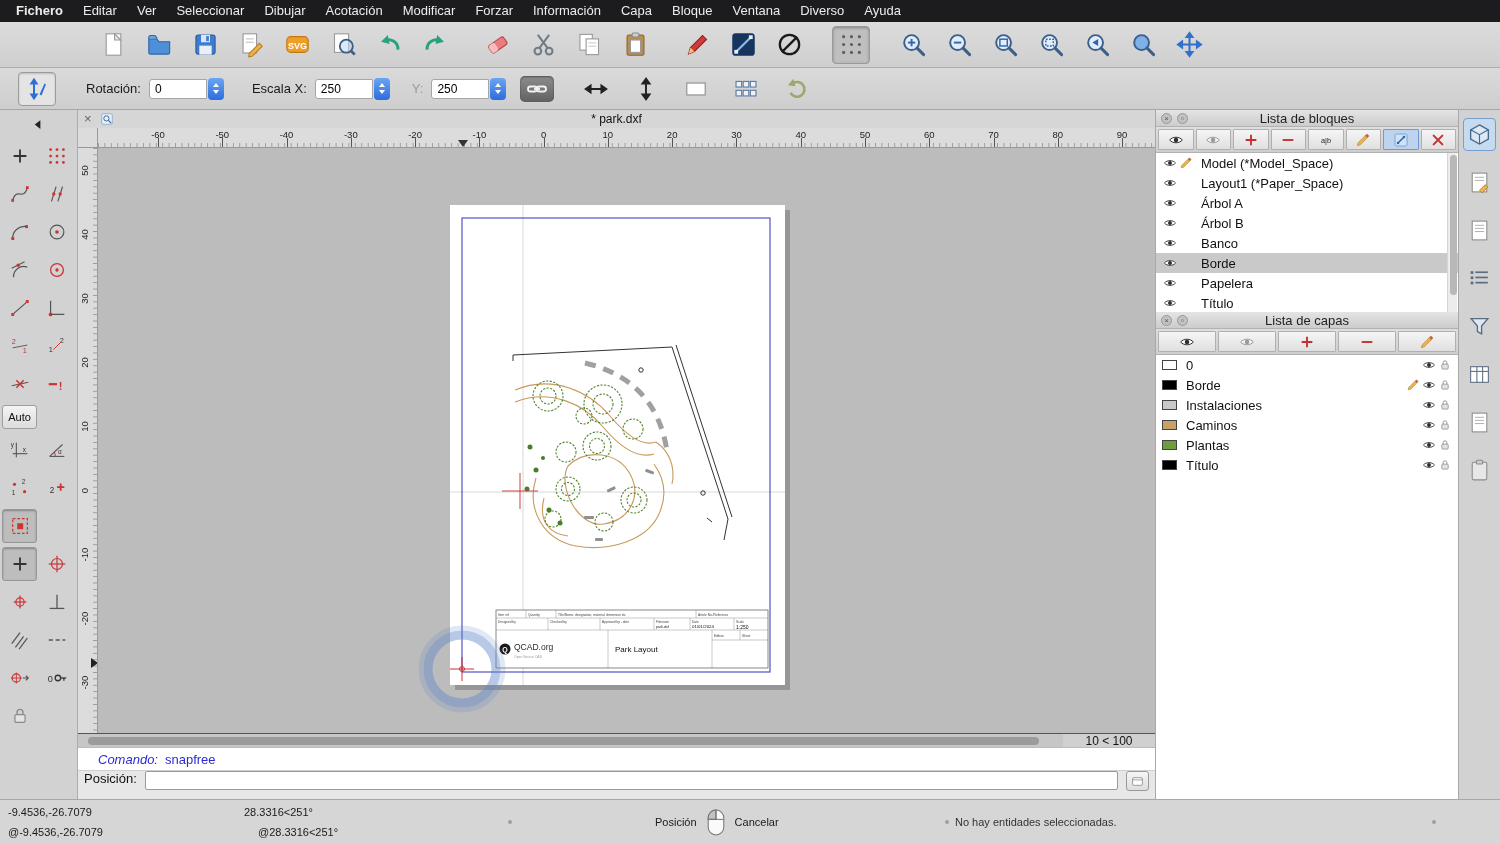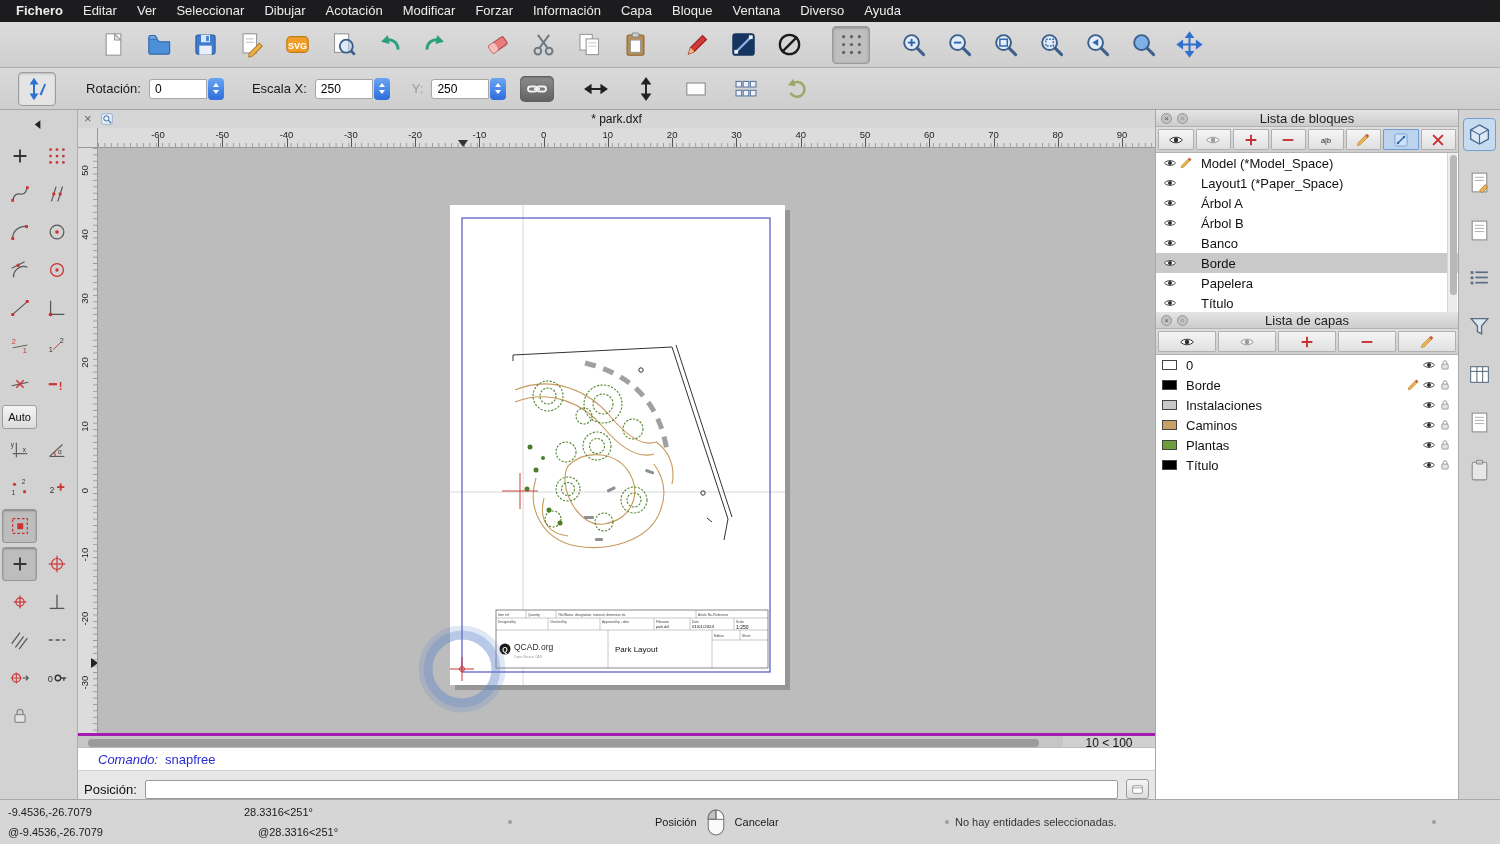--- a/index.html
+++ b/index.html
@@ -52,28 +52,28 @@
   .doc-icon{position:absolute;left:22px;top:2px;width:14px;height:14px;}
   #corner{position:absolute;left:0;top:18px;width:20px;height:20px;background:#dcdcdc;border-bottom:1px solid #999;border-right:1px solid #999;}
   #hruler{position:absolute;left:20px;top:18px;width:1057px;height:20px;background:#dcdcdc;border-bottom:1px solid #999;background-image:linear-gradient(to right,#9b9b9b 1px,transparent 1px);background-size:6.43px 5px;background-repeat:repeat-x;background-position:0 15px;overflow:hidden;}
   .hlab{position:absolute;top:1px;font-size:9.5px;color:#222;transform:translateX(-50%);}
   .htick{position:absolute;bottom:0;width:1px;height:9px;background:#555;}
   .hmarker{position:absolute;bottom:0;width:0;height:0;border-left:5px solid transparent;border-right:5px solid transparent;border-top:7px solid #333;transform:translateX(-50%);}
   #vruler{position:absolute;left:0;top:38px;width:20px;height:585px;background:#dcdcdc;border-right:1px solid #999;background-image:linear-gradient(to bottom,#9b9b9b 1px,transparent 1px);background-size:5px 6.4px;background-repeat:repeat-y;background-position:15px 0;overflow:hidden;}
   .vlab{position:absolute;left:-6px;width:24px;text-align:center;font-size:9.5px;color:#222;transform:rotate(-90deg);}
   .vmarker{position:absolute;right:0;width:0;height:0;border-top:5px solid transparent;border-bottom:5px solid transparent;border-right:none;border-left:7px solid #222;transform:translateY(-50%);left:13px;}
   #viewport{position:absolute;left:20px;top:38px;width:1057px;height:585px;background:#bcbcbc;overflow:hidden;}
-  #scrollrow{position:absolute;left:0;top:623px;width:1077px;height:14px;display:flex;align-items:stretch;background:#d0d0d0;border-top:3px solid #a21caf;}
+  #scrollrow{position:absolute;left:0;top:623px;width:1077px;height:14px;display:flex;align-items:stretch;background:#d0d0d0;border-top:1px solid #a21caf;}
   .hscroll{flex:1;position:relative;background:#c6c6c6;}
   .hthumb{position:absolute;left:10px;right:24px;top:3px;height:8px;border-radius:4px;background:#9b9b9b;}
   .zoomstat{width:92px;text-align:center;font-size:12px;color:#111;line-height:14px;background:#d0d0d0;}
   #cmdline{position:absolute;left:0;top:637px;width:1077px;height:23px;background:#fff;border-top:1px solid #bbb;display:flex;align-items:center;padding-left:20px;font-size:13px;}
   .cmd-label{color:#2b2bd4;font-style:italic;margin-right:7px;}
   .cmd-value{color:#2b2bd4;}
-  #posline{position:absolute;left:0;top:660px;width:1077px;height:37px;background:#e7e7e7;border-top:1px solid #cfcfcf;display:flex;align-items:center;gap:8px;padding:0 6px;}
+  #posline{position:absolute;left:0;top:660px;width:1077px;height:37px;background:#e7e7e7;border-top:1px solid #cfcfcf;display:flex;gap:8px;padding:0 6px;}
   .pos-label{font-size:13px;color:#111;}
   .pos-input{flex:1;height:19px;border:1px solid #9a9a9a;border-radius:2px;background:#fff;font-size:12px;padding:0 4px;}
   .cmd-toggle{width:23px;height:20px;border:1px solid #9a9a9a;border-radius:3px;background:linear-gradient(#f6f6f6,#ddd);display:flex;align-items:center;justify-content:center;}
   .cmd-toggle .ic{width:15px;height:13px;}
 
   
   #right-panels{position:absolute;left:1155px;top:110px;width:303px;height:689px;background:#d2d2d2;border-left:1px solid #a8a8a8;}
   .panel-header{height:17px;background:linear-gradient(#e4e4e4,#cccccc);border-bottom:1px solid #b2b2b2;position:relative;display:flex;align-items:center;}
   .ph-btn{width:11px;height:11px;border-radius:50%;background:#c2c2c2;border:1px solid #979797;margin-left:5px;font-size:8px;line-height:9px;text-align:center;color:#555;z-index:2;}
   .ph-title{position:absolute;left:0;right:0;text-align:center;font-size:13px;color:#222;}

